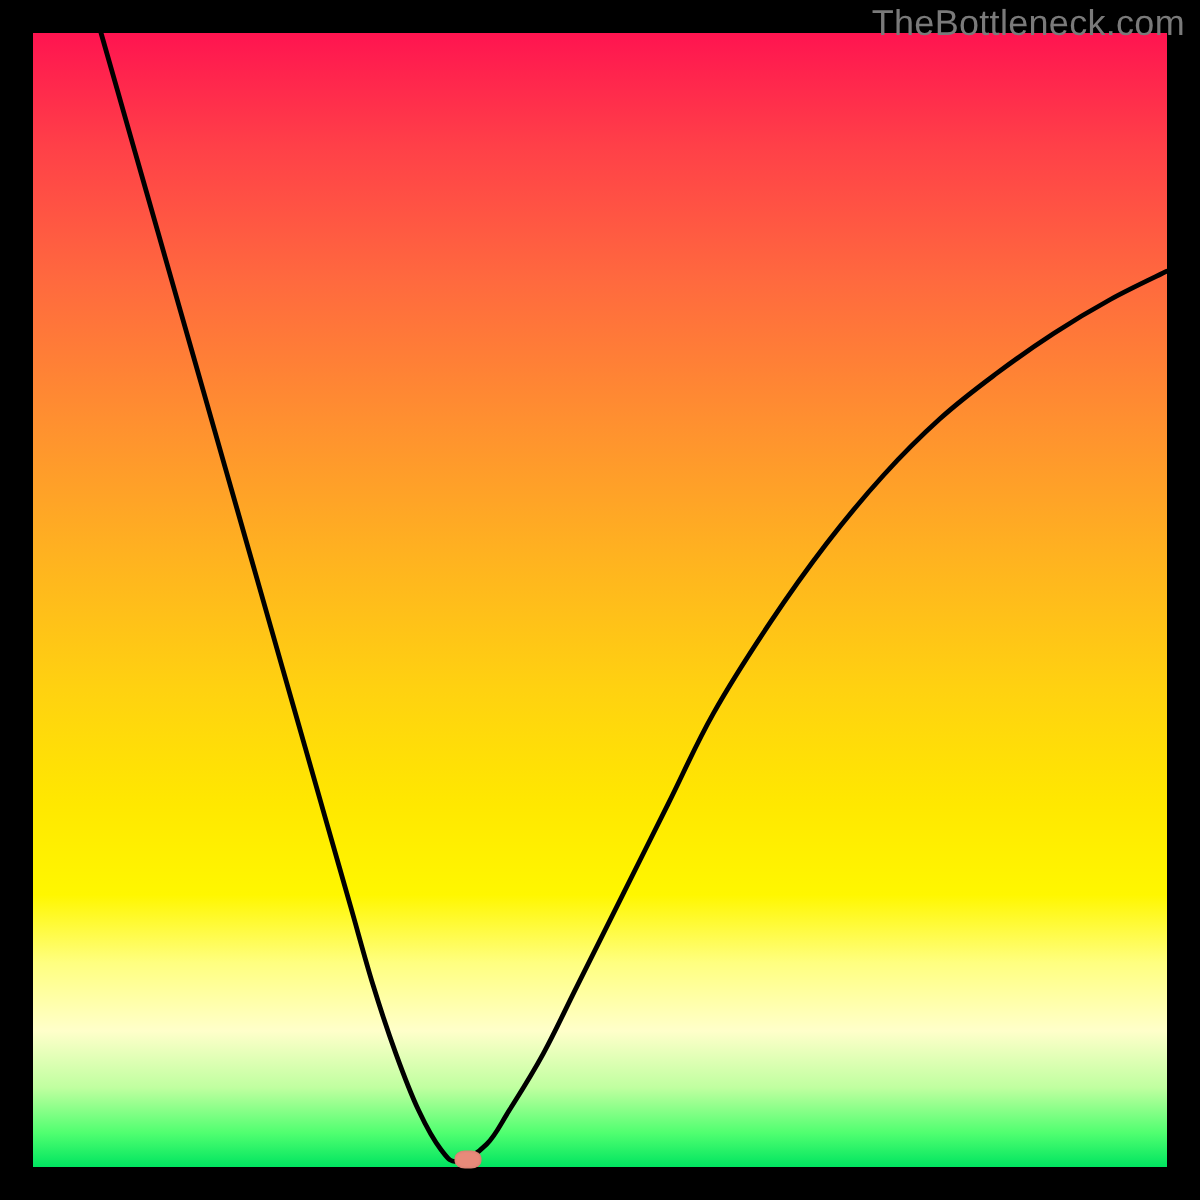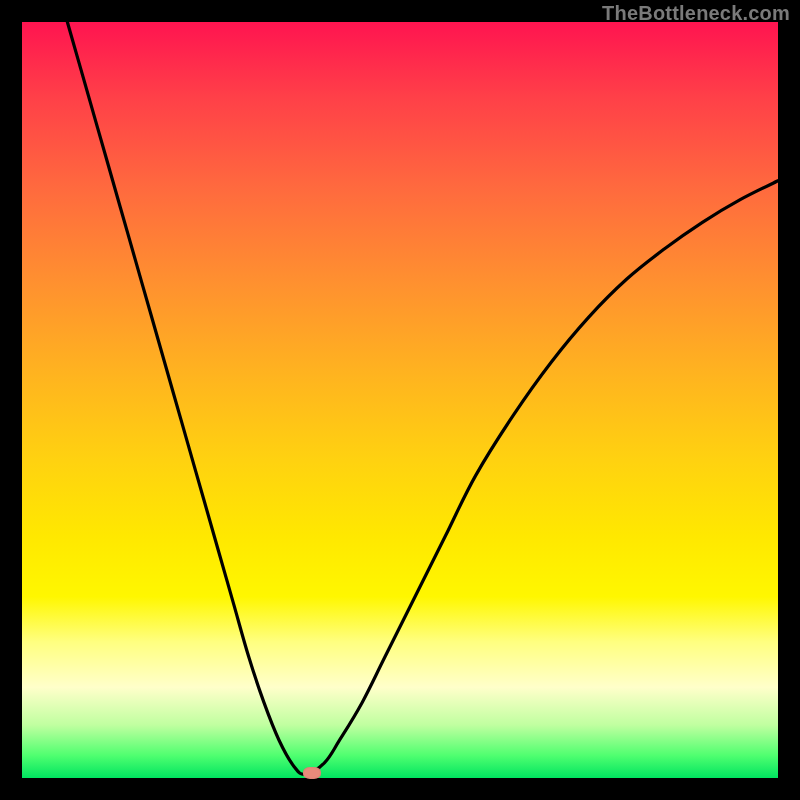--- a/index.html
+++ b/index.html
@@ -32,22 +32,22 @@
       #c0ffa0 93%,
       #50ff70 97%,
       #00e460 100%
     );
   }
   .attribution {
     position: absolute;
     top: 2px;
     right: 10px;
     color: #7a7a7a;
-    font-size: 20px;
-    font-weight: 700;
+    font-size: 24px;
+    font-weight: 400;
     letter-spacing: 0.2px;
     z-index: 5;
     user-select: none;
     text-align: center;
   }
   svg.curve {
     position: absolute;
     left: 0;
     top: 0;
     width: 756px;

